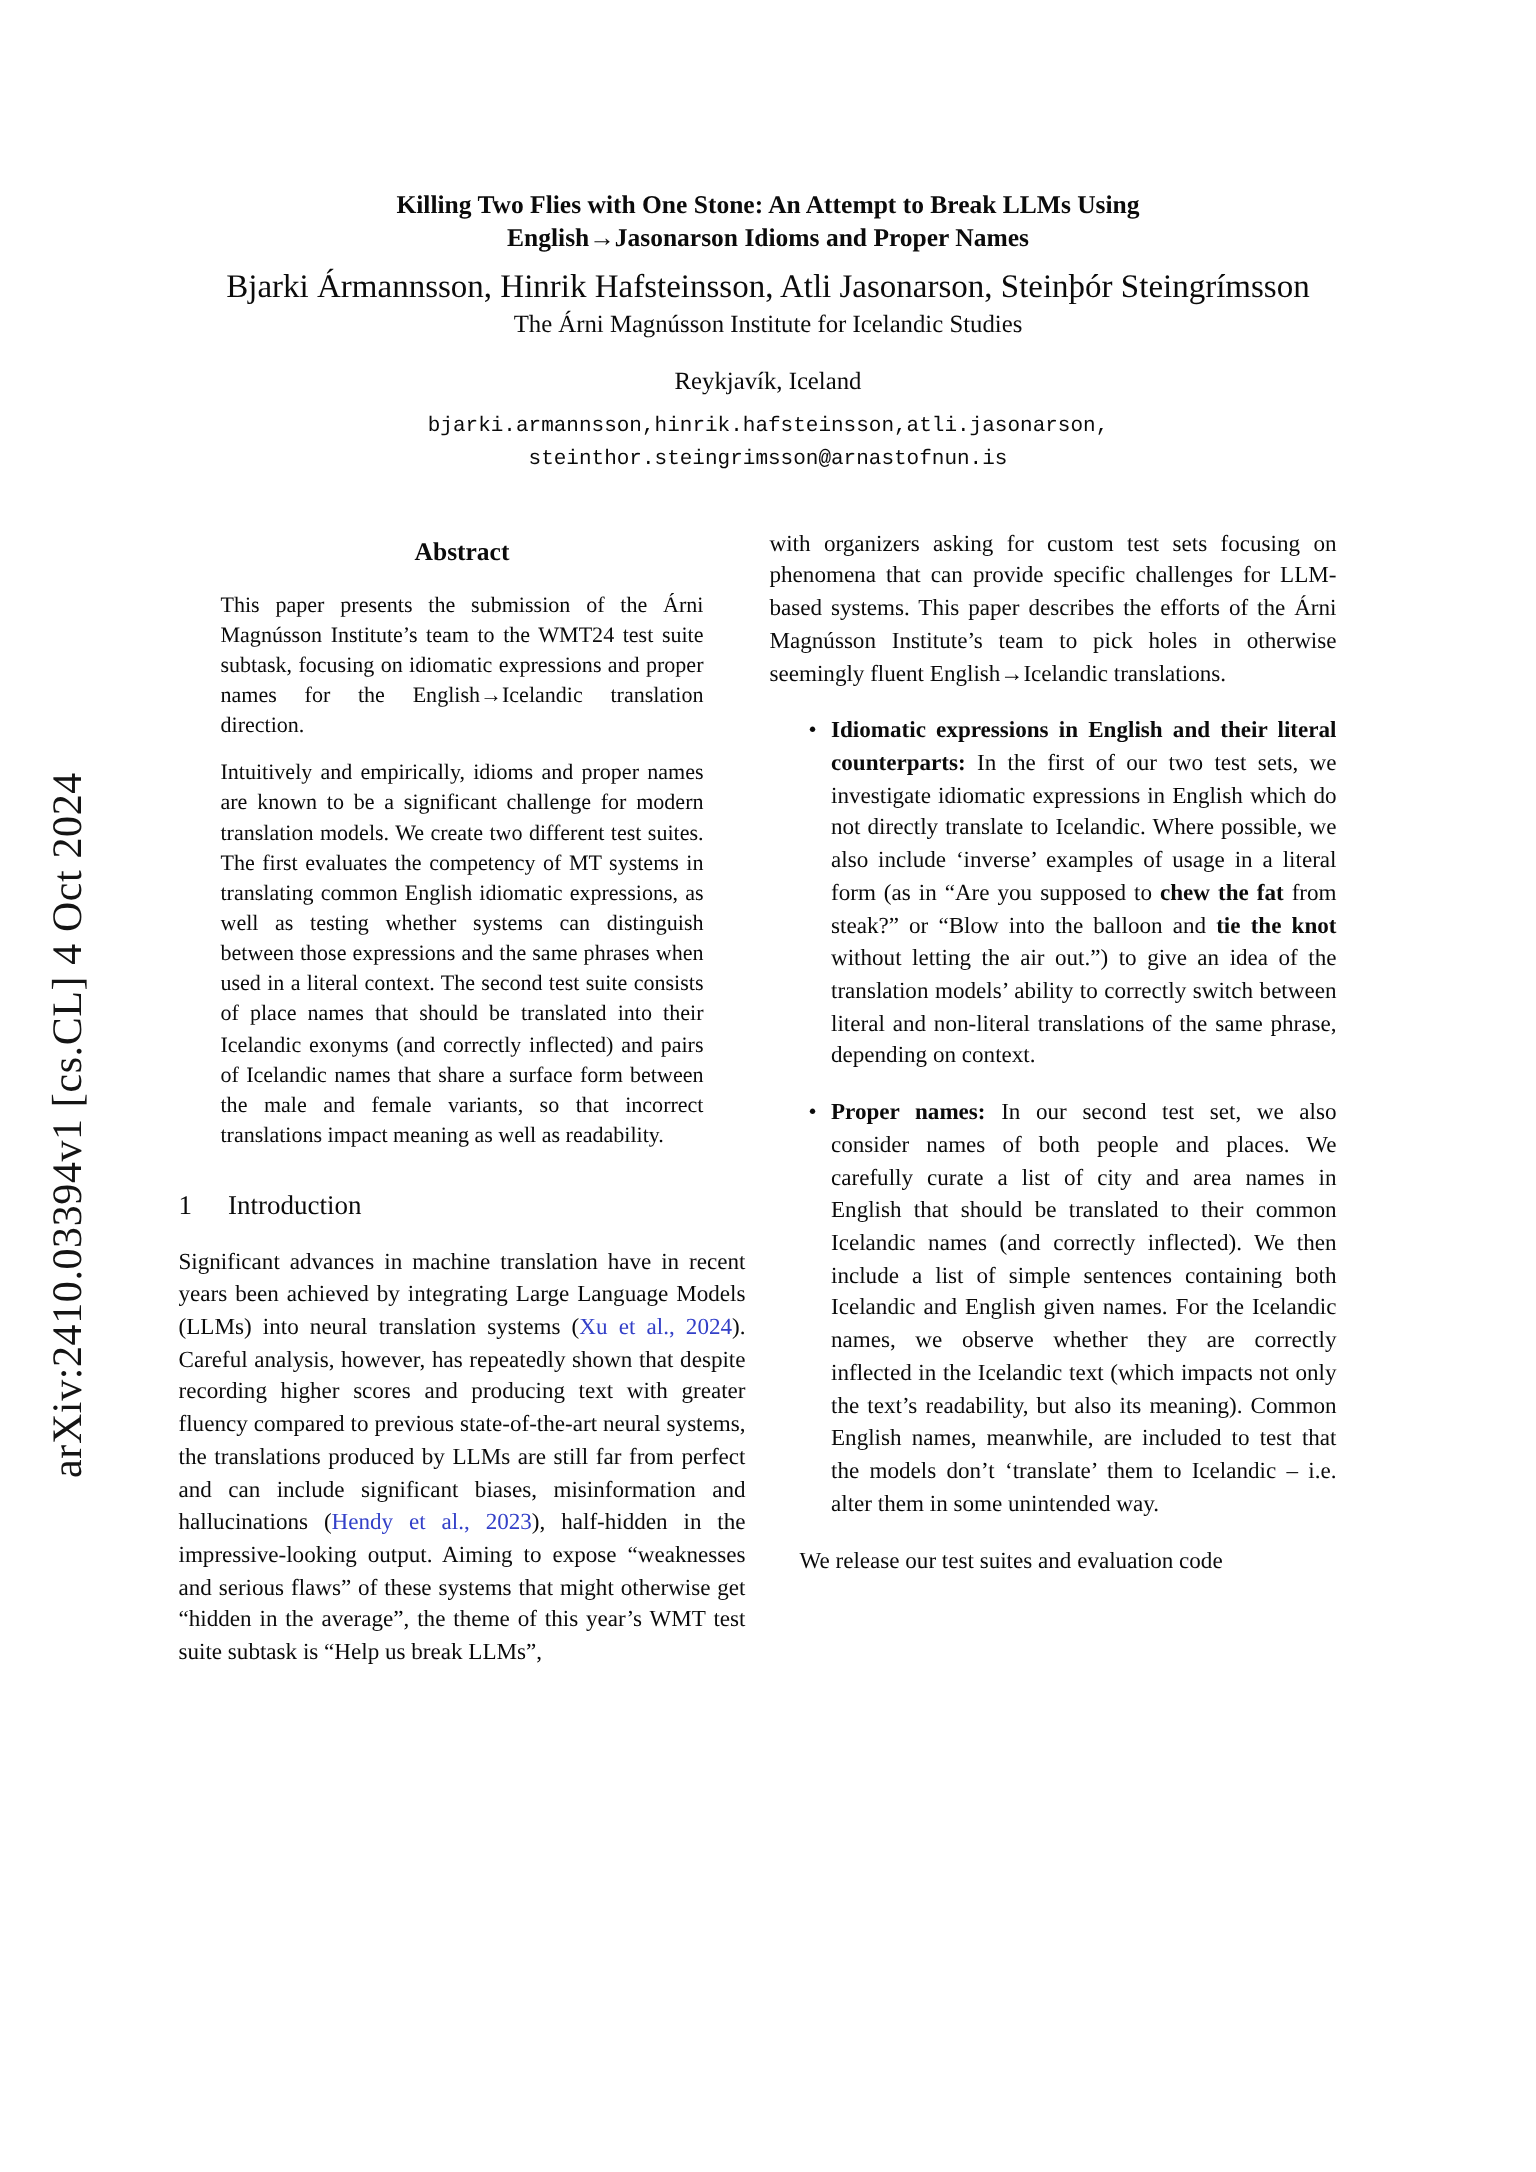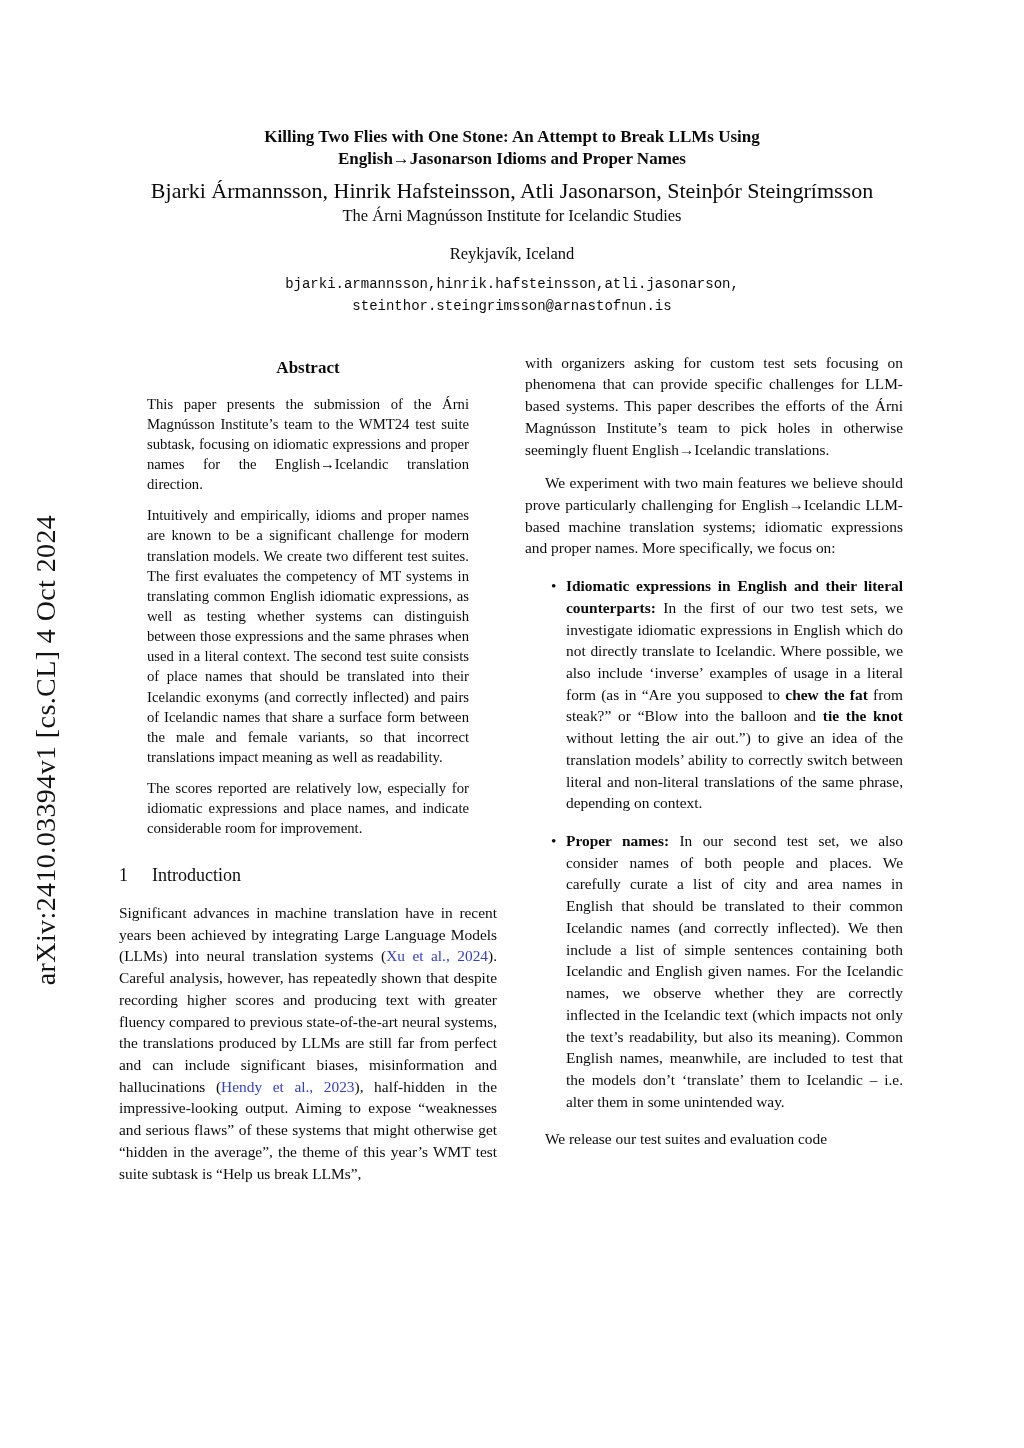--- a/index.html
+++ b/index.html
@@ -38,21 +38,21 @@
   .emails {
     margin-top: 9px;
     font-family: "Liberation Mono", monospace;
     font-size: 14px;
     line-height: 1.6;
   }
   .columns {
     display: flex;
     width: 786px;
     margin: 34px auto 0;
-    gap: 28px;
+    gap: 16px;
   }
   .col {
     width: 378px;
     text-align: justify;
     font-size: 15.4px;
     line-height: 1.41;
   }
   .abstract { padding: 0 28px; }
   .abstract-heading {
     text-align: center;
@@ -105,33 +105,31 @@
     </div>
   </div>
 
   <div class="columns">
 
     <div class="col">
       <div class="abstract">
         <div class="abstract-heading">Abstract</div>
         <p>This paper presents the submission of the Árni Magnússon Institute’s team to the WMT24 test suite subtask, focusing on idiomatic expressions and proper names for the English→Icelandic translation direction.</p>
         <p>Intuitively and empirically, idioms and proper names are known to be a significant challenge for modern translation models. We create two different test suites. The first evaluates the competency of MT systems in translating common English idiomatic expressions, as well as testing whether systems can distinguish between those expressions and the same phrases when used in a literal context. The second test suite consists of place names that should be translated into their Icelandic exonyms (and correctly inflected) and pairs of Icelandic names that share a surface form between the male and female variants, so that incorrect translations impact meaning as well as readability.</p>
-        <p>The scores reported are relatively low, especially for idiomatic expressions and place names, and indicate considerable room for improvement.</p>
       </div>
 
       <div class="section-heading">
         <span class="sec-num">1</span><span>Introduction</span>
       </div>
 
       <p class="body"><span>Significant advances in machine translation have in recent years been achieved by integrating Large Language Models (LLMs) into neural translation systems (</span><span class="seg-link">Xu et al., 2024</span><span>). Careful analysis, however, has repeatedly shown that despite recording higher scores and producing text with greater fluency compared to previous state-of-the-art neural systems, the translations produced by LLMs are still far from perfect and can include significant biases, misinformation and hallucinations (</span><span class="seg-link">Hendy et al., 2023</span><span>), half-hidden in the impressive-looking output. Aiming to expose “weaknesses and serious flaws” of these systems that might otherwise get “hidden in the average”, the theme of this year’s WMT test suite subtask is “Help us break LLMs”,</span></p>
     </div>
 
     <div class="col">
       <p class="body">with organizers asking for custom test sets focusing on phenomena that can provide specific challenges for LLM-based systems. This paper describes the efforts of the Árni Magnússon Institute’s team to pick holes in otherwise seemingly fluent English→Icelandic translations.</p>
-      <p class="body indent">We experiment with two main features we believe should prove particularly challenging for English→Icelandic LLM-based machine translation systems; idiomatic expressions and proper names. More specifically, we focus on:</p>
       <ul class="bullets">
         <li><span class="seg-bold">Idiomatic expressions in English and their literal counterparts:</span><span> In the first of our two test sets, we investigate idiomatic expressions in English which do not directly translate to Icelandic. Where possible, we also include ‘inverse’ examples of usage in a literal form (as in “Are you supposed to </span><span class="seg-bold">chew the fat</span><span> from steak?” or “Blow into the balloon and </span><span class="seg-bold">tie the knot</span><span> without letting the air out.”) to give an idea of the translation models’ ability to correctly switch between literal and non-literal translations of the same phrase, depending on context.</span></li>
         <li><span class="seg-bold">Proper names:</span><span> In our second test set, we also consider names of both people and places. We carefully curate a list of city and area names in English that should be translated to their common Icelandic names (and correctly inflected). We then include a list of simple sentences containing both Icelandic and English given names. For the Icelandic names, we observe whether they are correctly inflected in the Icelandic text (which impacts not only the text’s readability, but also its meaning). Common English names, meanwhile, are included to test that the models don’t ‘translate’ them to Icelandic – i.e. alter them in some unintended way.</span></li>
       </ul>
       <p class="body indent">We release our test suites and evaluation code</p>
     </div>
 
   </div>
 </div>
 

